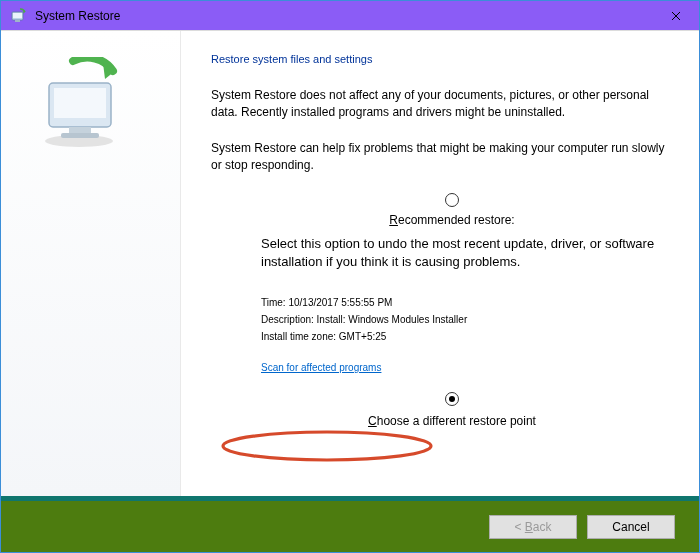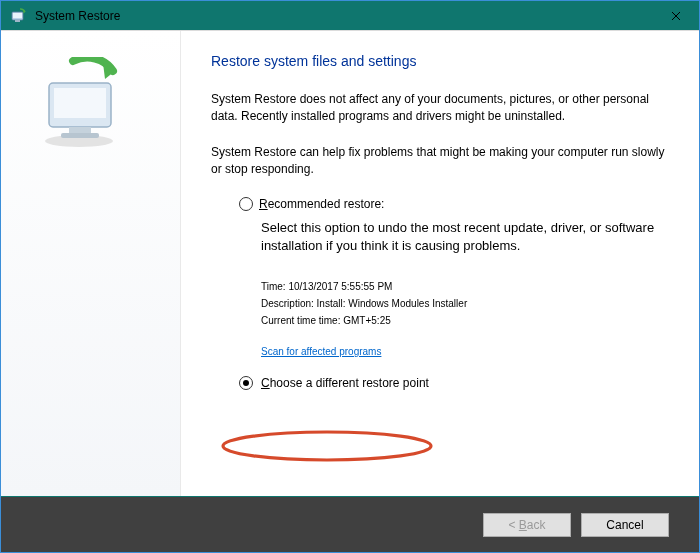--- a/index.html
+++ b/index.html
@@ -8,21 +8,21 @@
     font-size: 12px;
     background: #fff;
     width: 700px;
     height: 553px;
     position: relative;
     overflow: hidden;
     border: 1px solid #3b8ed8;
   }
   .titlebar {
     height: 30px;
-    background: #0f766e;
+    background: #8b5cf6;
     display: flex;
     align-items: center;
     border-bottom: 1px solid #dcdcdc;
   }
   .titlebar .app-icon {
     width: 16px; height: 16px;
     margin: 0 8px 0 10px;
     display: flex; align-items: center; justify-content: center;
   }
   .titlebar .title { font-size: 12px; color: #000; flex: 1; }
@@ -45,37 +45,38 @@
   }
   .restore-graphic {
     width: 110px; height: 100px;
     position: relative;
   }
   .main {
     flex: 1;
     padding: 22px 34px 0 30px;
   }
   h1.heading {
-    font-size: 14px;
+    font-size: 11px;
     font-weight: 400;
     color: #003399;
     margin-bottom: 22px;
   }
   .para {
     font-size: 12px;
     color: #000;
     line-height: 1.45;
     margin-bottom: 18px;
   }
   .options { margin-left: 28px; }
   .radio-row {
     display: flex;
     align-items: center;
     gap: 6px;
     margin-bottom: 8px;
+    flex-direction: column;
   }
   .radio {
     width: 14px; height: 14px;
     border: 1px solid #333;
     border-radius: 50%;
     display: inline-flex;
     align-items: center; justify-content: center;
     background: #fff;
     flex-shrink: 0;
   }
@@ -104,26 +105,26 @@
   .linklike {
     color: #0066cc;
     text-decoration: underline;
     cursor: pointer;
     display: inline-block;
     margin-top: 14px;
   }
   .row2 { margin-top: 16px; gap: 8px; }
   .footer {
     height: 56px;
-    border-top: 1px solid #0f766e;
-    background: #404040;
+    border-top: 5px solid #0f766e;
+    background: #4d7c0f;
     display: flex;
     align-items: center;
     justify-content: flex-end;
-    padding-right: 30px;
+    padding-right: 24px;
     gap: 10px;
   }
   .btn {
     min-width: 88px;
     height: 24px;
     border: 1px solid #adadad;
     background: #e1e1e1;
     font-size: 12px;
     font-family: inherit;
     cursor: pointer;
@@ -192,21 +193,21 @@
 
       <div class="radio-row">
         <span class="radio"></span>
         <span class="radio-label"><span class="ul">R</span><span>ecommended restore:</span></span>
       </div>
       <p class="opt-desc">Select this option to undo the most recent update, driver, or software installation if you think it is causing problems.</p>
 
       <div class="details">
         <div><span>Time:</span> <span>10/13/2017 5:55:55 PM</span></div>
         <div><span>Description:</span> <span>Install: Windows Modules Installer</span></div>
-        <div><span>Current time time:</span> <span>GMT+5:25</span></div>
+        <div><span>Install time zone:</span> <span>GMT+5:25</span></div>
         <span class="linklike">Scan for affected programs</span>
       </div>
 
       <div class="radio-row row2">
         <span class="radio checked"></span>
         <span class="radio-label"><span class="ul">C</span><span>hoose a different restore point</span></span>
       </div>
 
     </div>
   </div>

